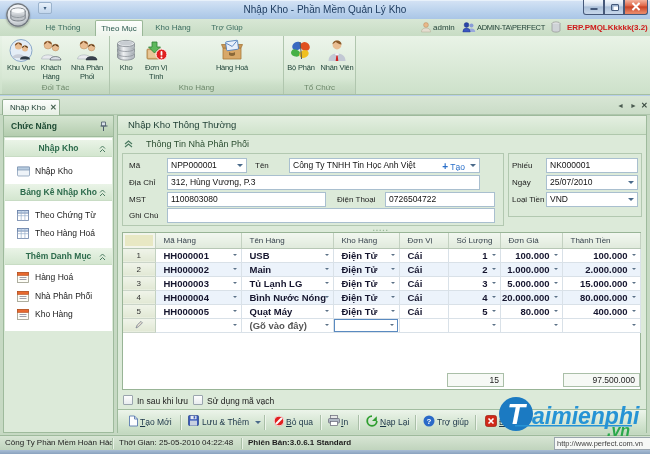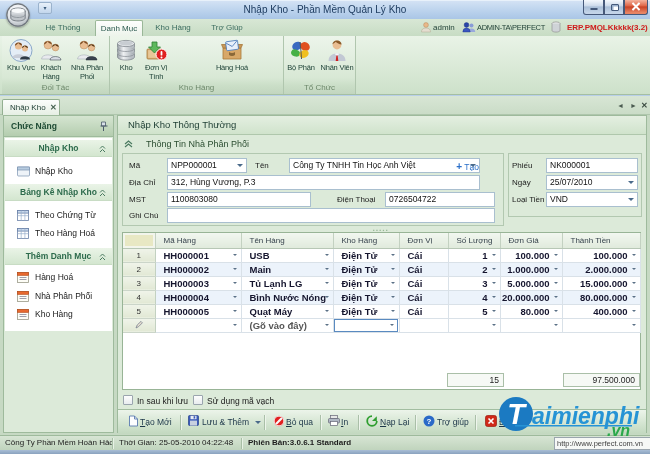--- a/index.html
+++ b/index.html
@@ -89,21 +89,21 @@
 <ellipse cx="12" cy="8" rx="7.2" ry="3" fill="#eef1f3" stroke="#6e757c" stroke-width=".9"></ellipse>
 <path d="M4.8 8 v3.5 c0 1.65 3.2 3 7.2 3 s7.2-1.35 7.2-3 V8" fill="#d4d8dc" stroke="#6e757c" stroke-width=".9"></path>
 <path d="M4.8 11.5 v3.5 c0 1.65 3.2 3 7.2 3 s7.2-1.35 7.2-3 v-3.5" fill="#bfc4c9" stroke="#6e757c" stroke-width=".9"></path>
 <path d="M4.8 11.5 c0 1.65 3.2 3 7.2 3 s7.2-1.35 7.2-3" fill="none" stroke="#8d949b" stroke-width=".9"></path>
 <ellipse cx="12" cy="7.7" rx="6.3" ry="2.3" fill="#f8fafb"></ellipse>
 </svg>
 </div>
 <div class="abs" style="left:38px;top:2px;width:14px;height:12px;background:linear-gradient(#e8f1fa,#c2d6ec);border:1px solid #9ab2cc;border-radius:2px;font-size:6px;color:#3a5a7a;text-align:center;line-height:10px;">▾</div>
 <div id="tabrow" class="abs"></div>
 <div class="rtab abs" style="left:42px;width:42px;">Hệ Thống</div>
-<div class="rtab active abs" style="left:95px;width:48px;">Danh Mục</div>
+<div class="rtab active abs" style="left:95px;width:48px;">Theo Mục</div>
 <div class="rtab abs" style="left:153px;width:40px;">Kho Hàng</div>
 <div class="rtab abs" style="left:208px;width:38px;">Trợ Giúp</div>
 
 <svg class="abs" style="left:420px;top:21px;" width="12" height="12">
       <circle cx="6" cy="4" r="2.4" fill="#e8b88a" stroke="#b8885a" stroke-width=".5"></circle>
       <path d="M1.5 11 Q1.5 7 6 7 Q10.5 7 10.5 11 Z" fill="#e4ddd0" stroke="#b0a890" stroke-width=".5"></path>
     </svg>
 <div class="uinfo" style="left:433px;">admin</div>
 <svg class="abs" style="left:462px;top:21px;" width="14" height="12">
       <circle cx="9.5" cy="4.5" r="2" fill="#8a9cd8"></circle>
@@ -253,29 +253,29 @@
     <div id="main" class="abs">
       <div id="mainhead">Nhập Kho Thông Thường</div>
       <div id="grpcap" style="left:6px;"><svg width="9" height="8" style="margin-right:13px;vertical-align:-1px;">
           <path d="M1 4 l3.5-3 3.5 3 M1 7 l3.5-3 3.5 3" stroke="#4a7a60" stroke-width="1.2" fill="none"></path>
         </svg>Thông Tin Nhà Phân Phối</div>
       <div class="panelbox" style="left:4px;top:37px;width:382px;height:73px;"></div>
       <div class="panelbox" style="left:390px;top:37px;width:134px;height:64px;"></div>
       <div class="flabel" style="left:11px;top:42px;">Mã</div>
       <div class="finput" style="left:49px;top:42px;width:80px;">NPP000001<span class="arr" style="right:3px;top:5px;"></span></div>
       <div class="flabel" style="left:137px;top:42px;">Tên</div>
-      <div class="finput" style="left:171px;top:42px;width:191px;">Công Ty TNHH Tin Học Anh Việt<span style="position:absolute;right:0;top:1px;color:#2a6fc9;"><b style="font-size:10px;">+</b> Tạo</span><span class="arr" style="right:3px;top:5px;"></span></div>
+      <div class="finput" style="left:171px;top:42px;width:191px;">Công Ty TNHH Tin Học Anh Việt<span style="position:absolute;right:14px;top:1px;color:#2a6fc9;"><b style="font-size:10px;">+</b> Tạo</span><span class="arr" style="right:3px;top:5px;"></span></div>
       <div class="flabel" style="left:394px;top:42px;">Phiếu</div>
       <div class="finput" style="left:428px;top:42px;width:92px;">NK000001</div>
       <div class="flabel" style="left:11px;top:59px;">Địa Chỉ</div>
       <div class="finput" style="left:49px;top:59px;width:313px;">312, Hùng Vương, P.3</div>
       <div class="flabel" style="left:394px;top:59px;">Ngày</div>
       <div class="finput" style="left:428px;top:59px;width:92px;">25/07/2010<span class="arr" style="right:3px;top:5px;"></span></div>
       <div class="flabel" style="left:11px;top:76px;">MST</div>
-      <div class="finput" style="left:49px;top:76px;width:144px;">1100803080</div>
+      <div class="finput" style="left:49px;top:76px;width:159px;">1100803080</div>
       <div class="flabel" style="left:219px;top:76px;">Điện Thoại</div>
       <div class="finput" style="left:267px;top:76px;width:110px;">0726504722</div>
       <div class="flabel" style="left:394px;top:76px;">Loại Tiền</div>
       <div class="finput" style="left:428px;top:76px;width:92px;">VND<span class="arr" style="right:3px;top:5px;"></span></div>
       <div class="flabel" style="left:11px;top:92px;">Ghi Chú</div>
       <div class="finput" style="left:49px;top:92px;width:328px;"></div>
       <div style="position:absolute;left:255px;top:111px;color:#9ab898;font-size:5px;letter-spacing:1.5px;">▪▪▪▪▪</div>
       <div id="grid">
         <table class="g">
           <colgroup>

